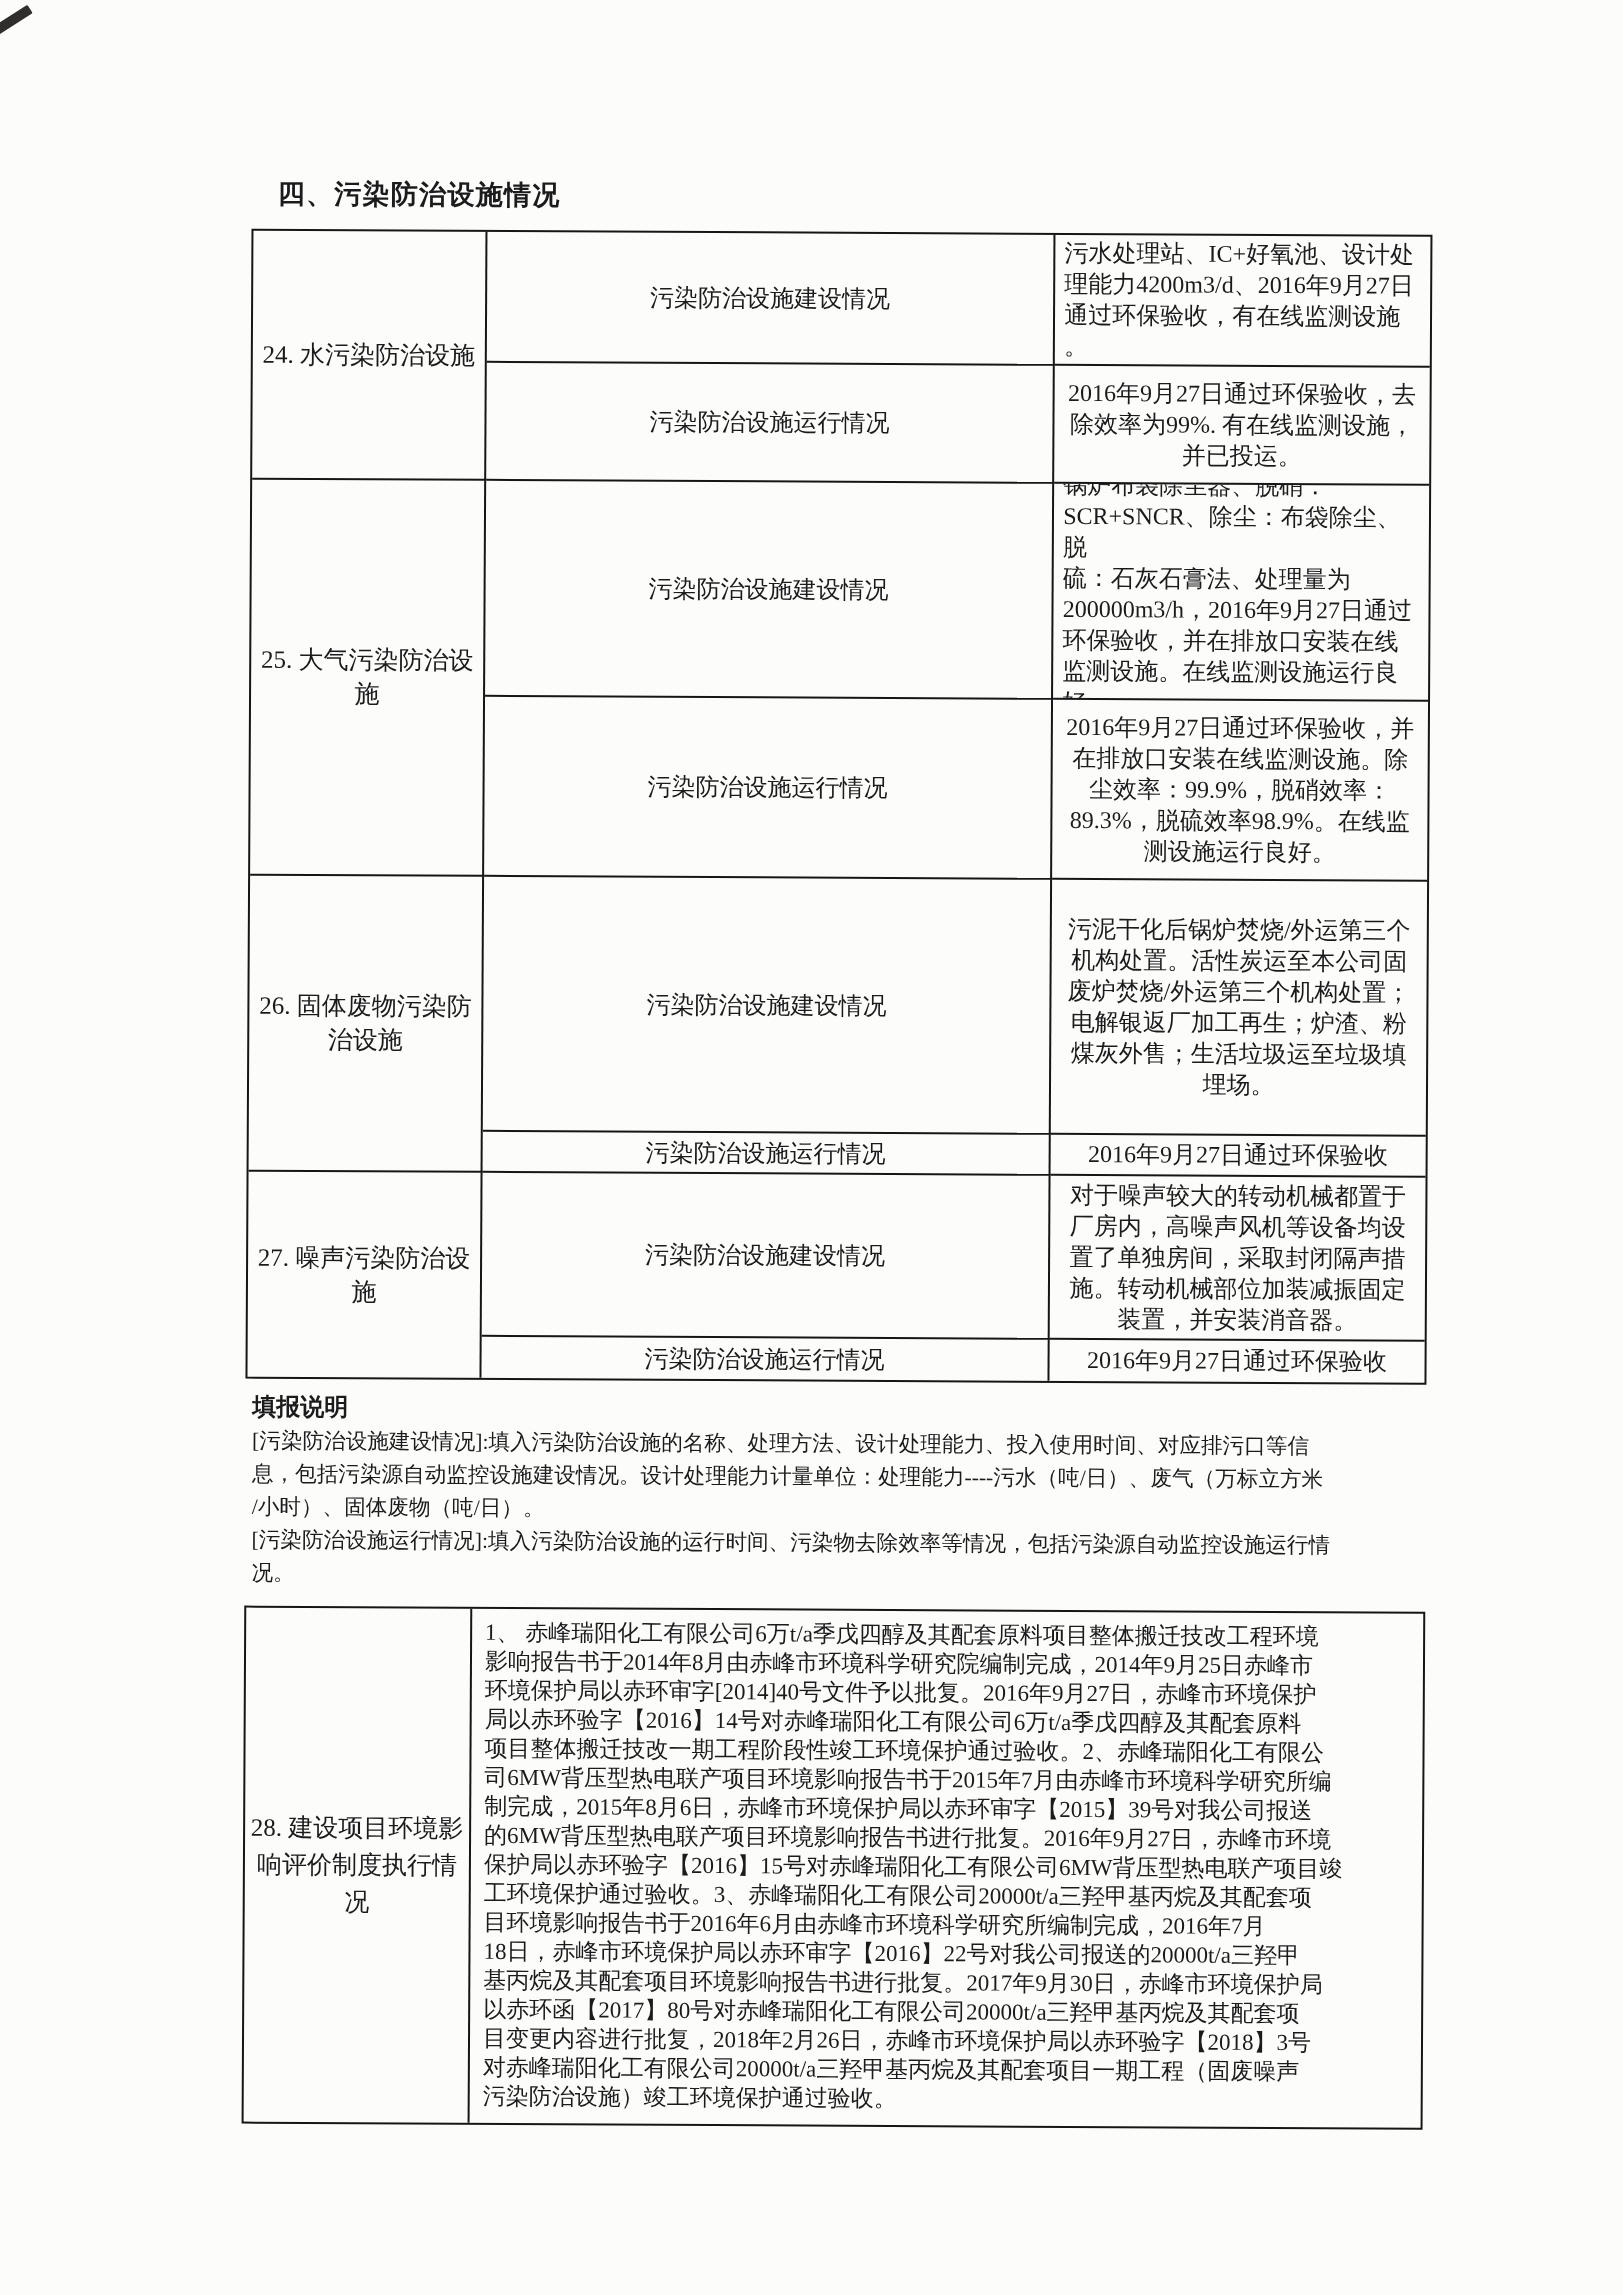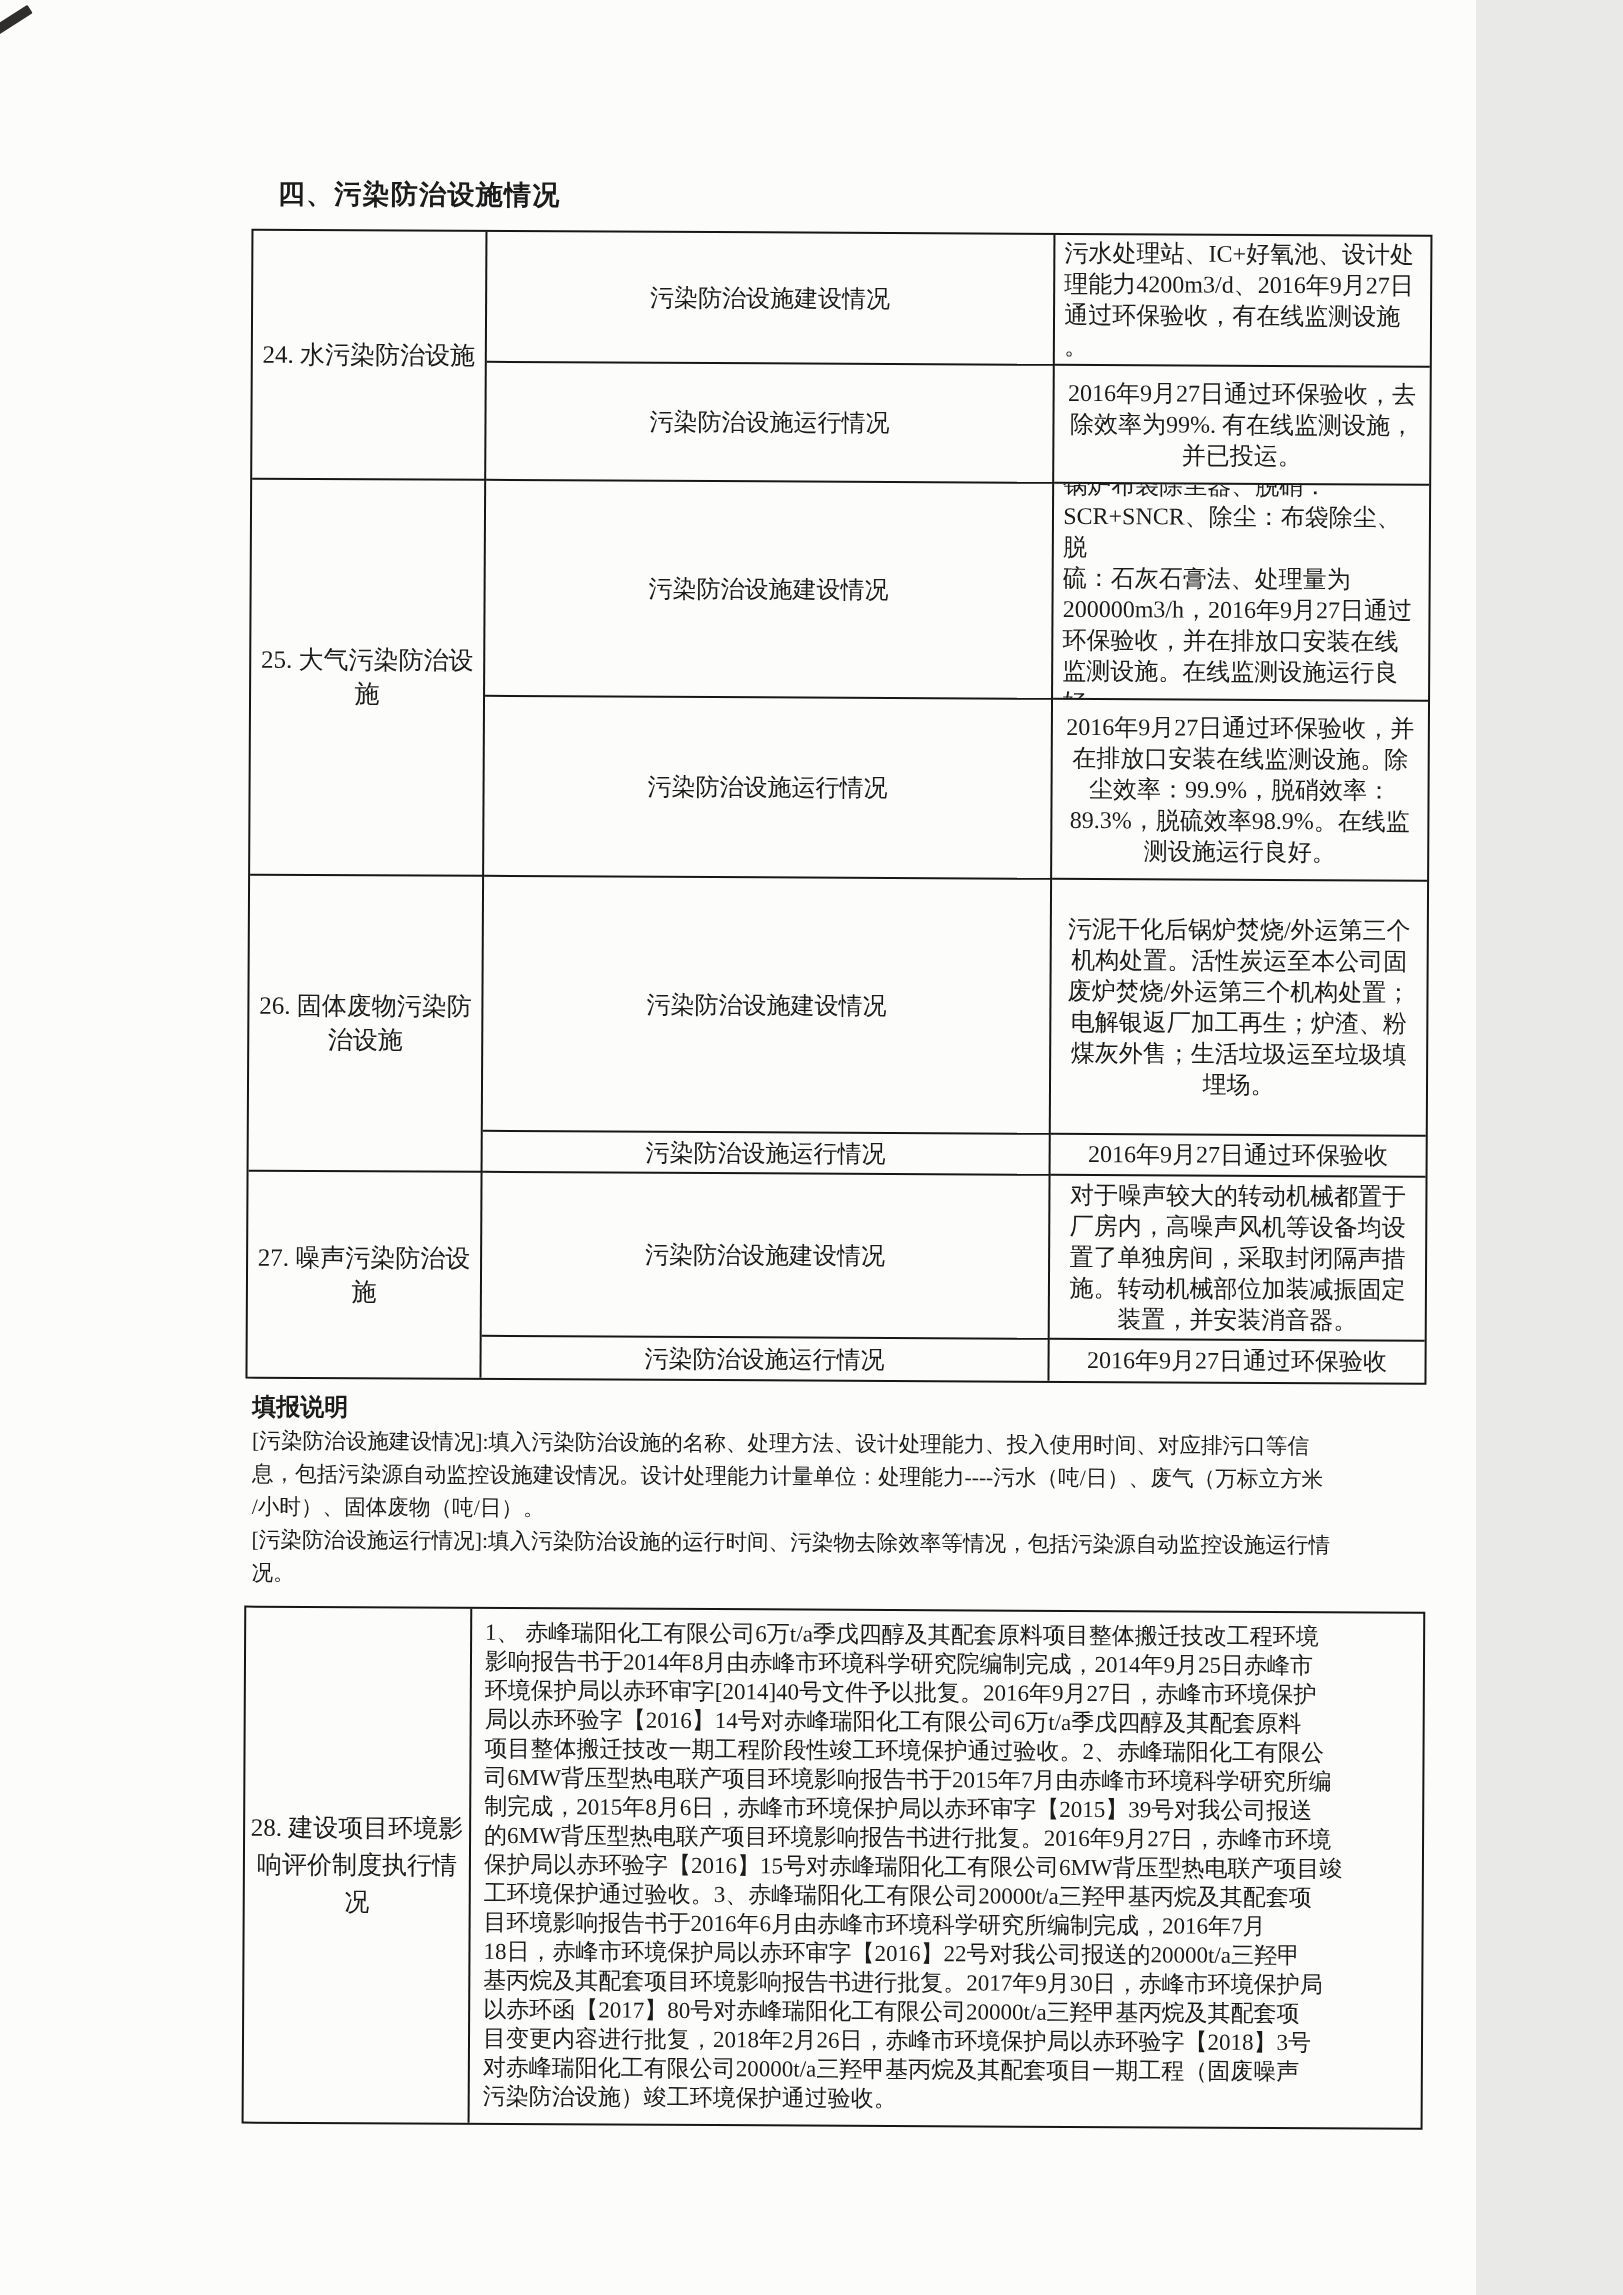--- a/index.html
+++ b/index.html
@@ -4,21 +4,21 @@
 <style>
   html,body{margin:0;padding:0;}
   body{
     width:1623px;height:2295px;
     background:#e9e9e7;
     font-family:"Liberation Serif","DejaVu Serif",serif;
     color:#1b1b1b;
     overflow:hidden;
   }
   .sheet{
-    position:relative;width:1476px;height:2295px;
+    position:relative;width:1623px;height:2295px;
     background:#fcfcfb;overflow:hidden;
   }
   .content{
     position:absolute;left:0;top:0;width:1623px;height:2295px;
     transform:rotate(0.3deg);transform-origin:131px 131px;
   }
   .scan-mark{
     position:absolute;left:-13px;top:17px;width:46px;height:9.8px;
     background:#2f2e2c;transform:rotate(-33deg);border-radius:1.3px;
   }

